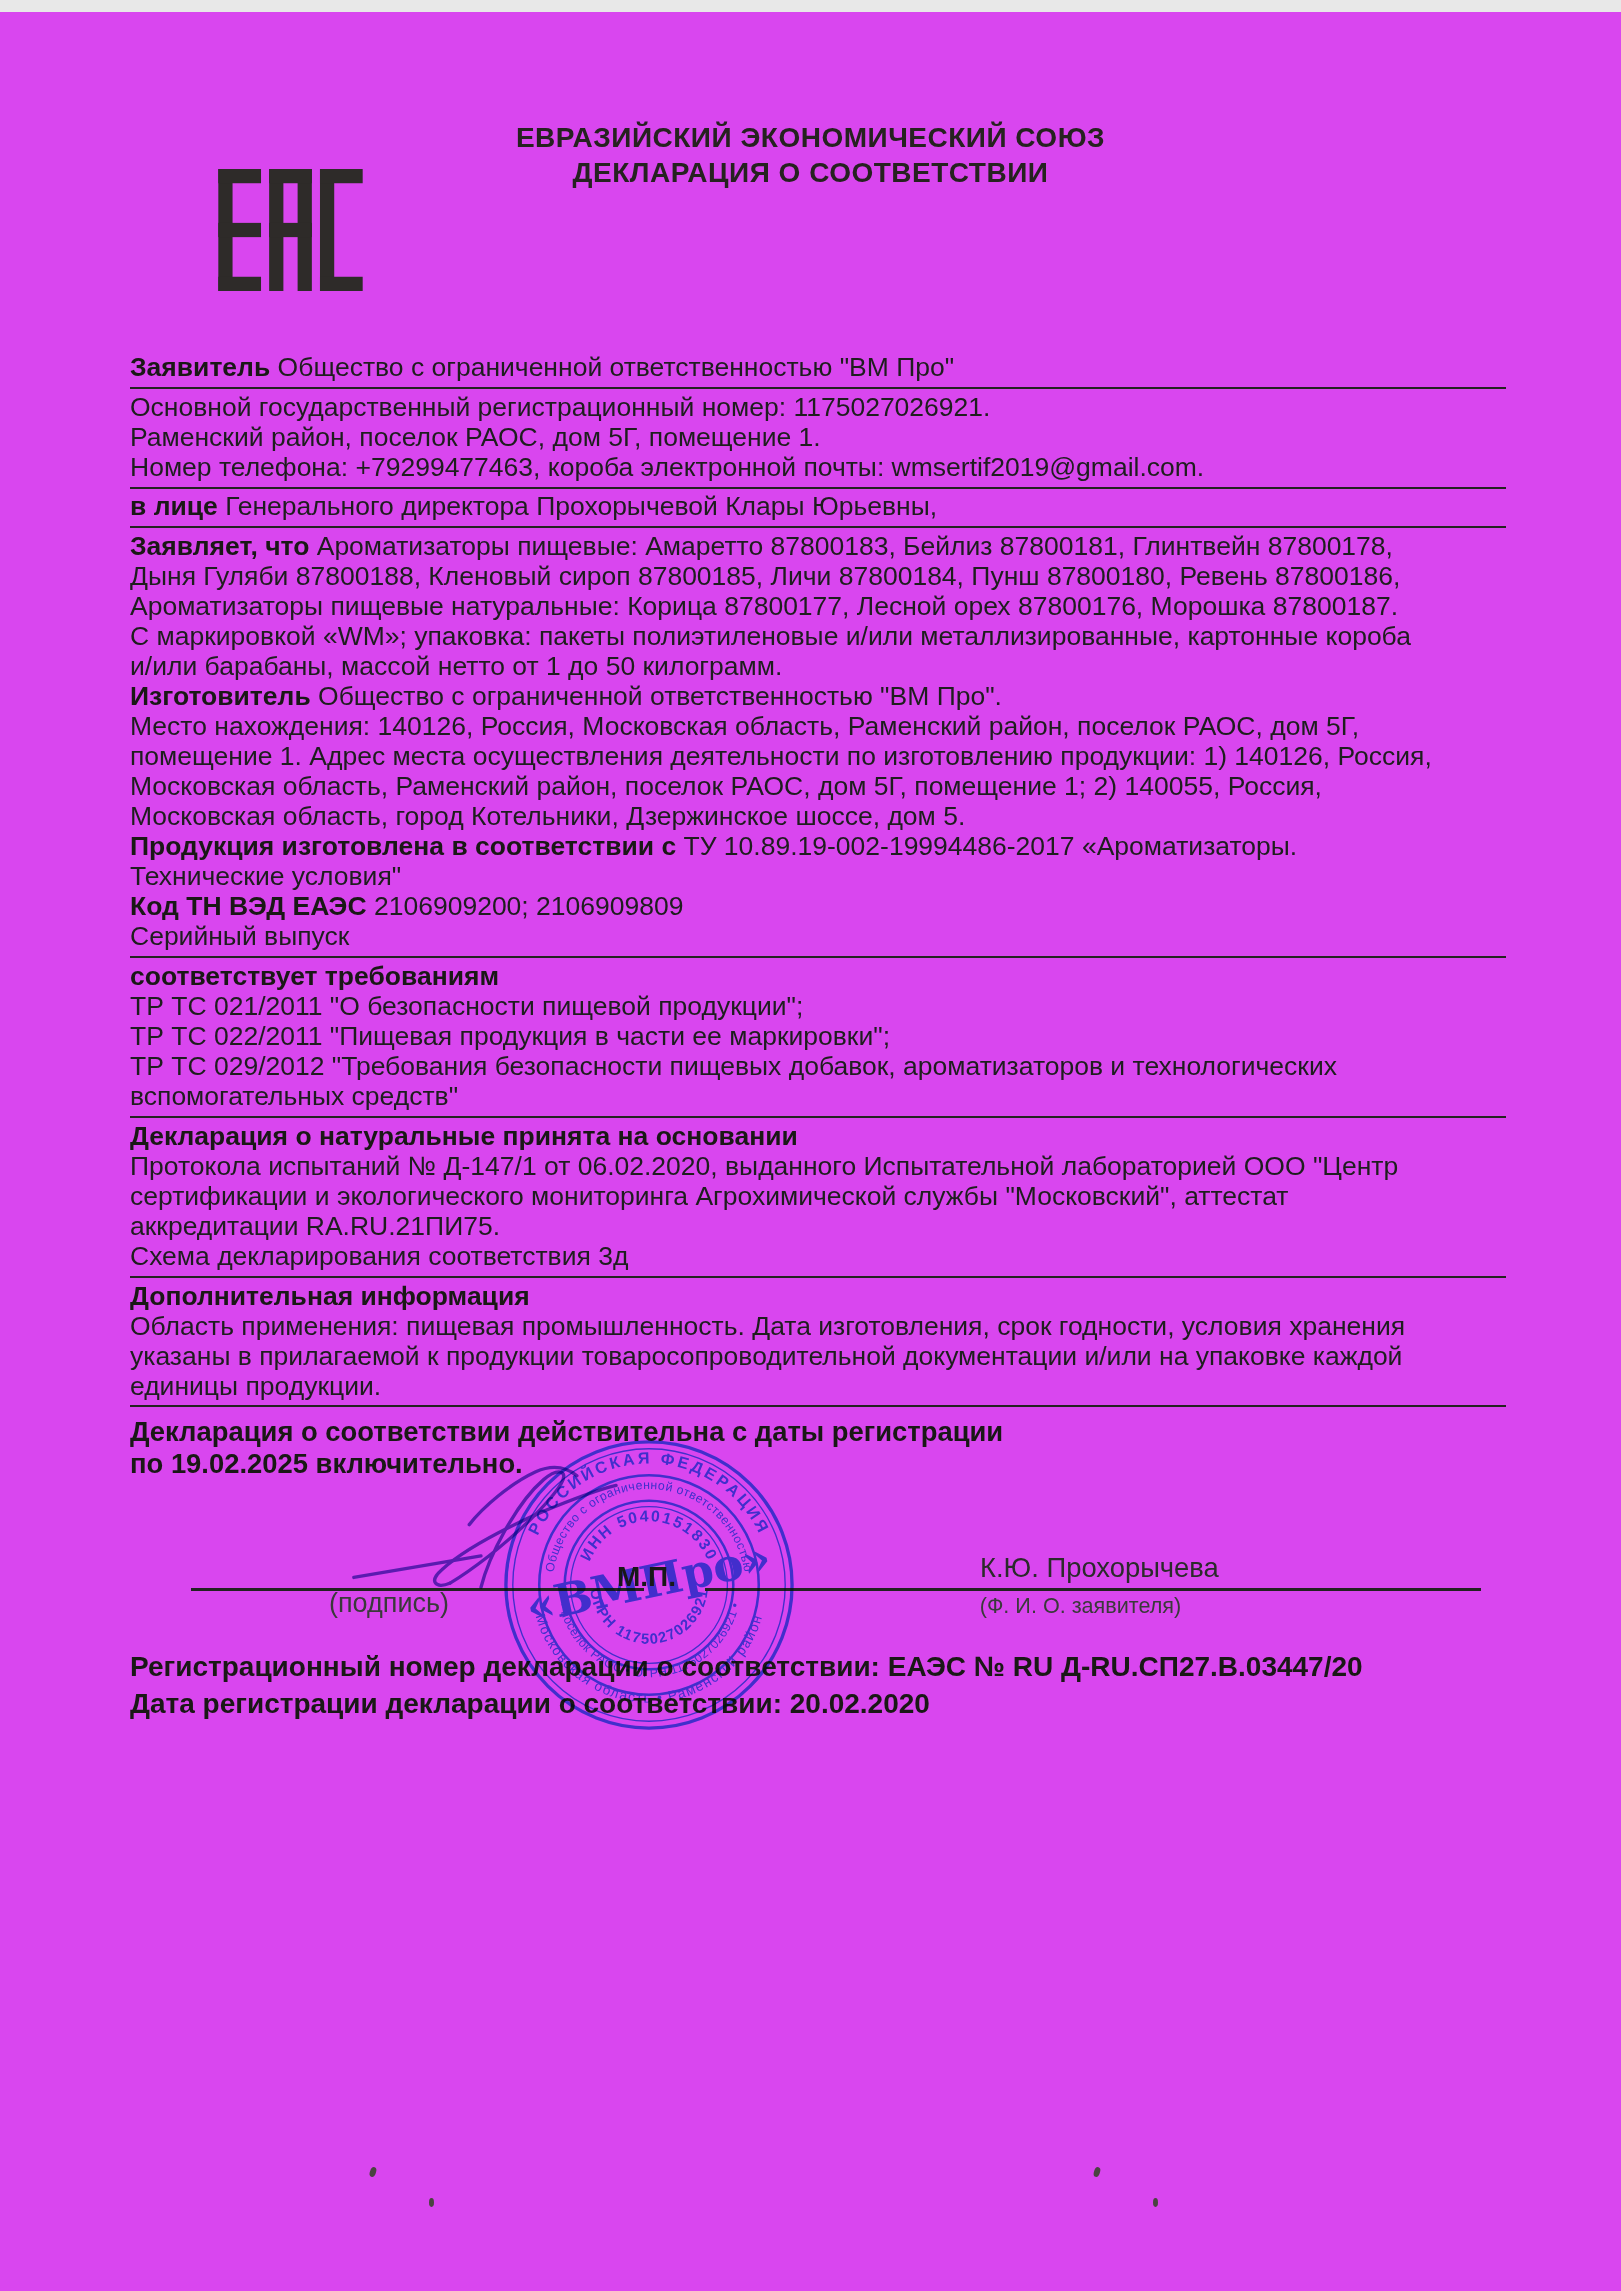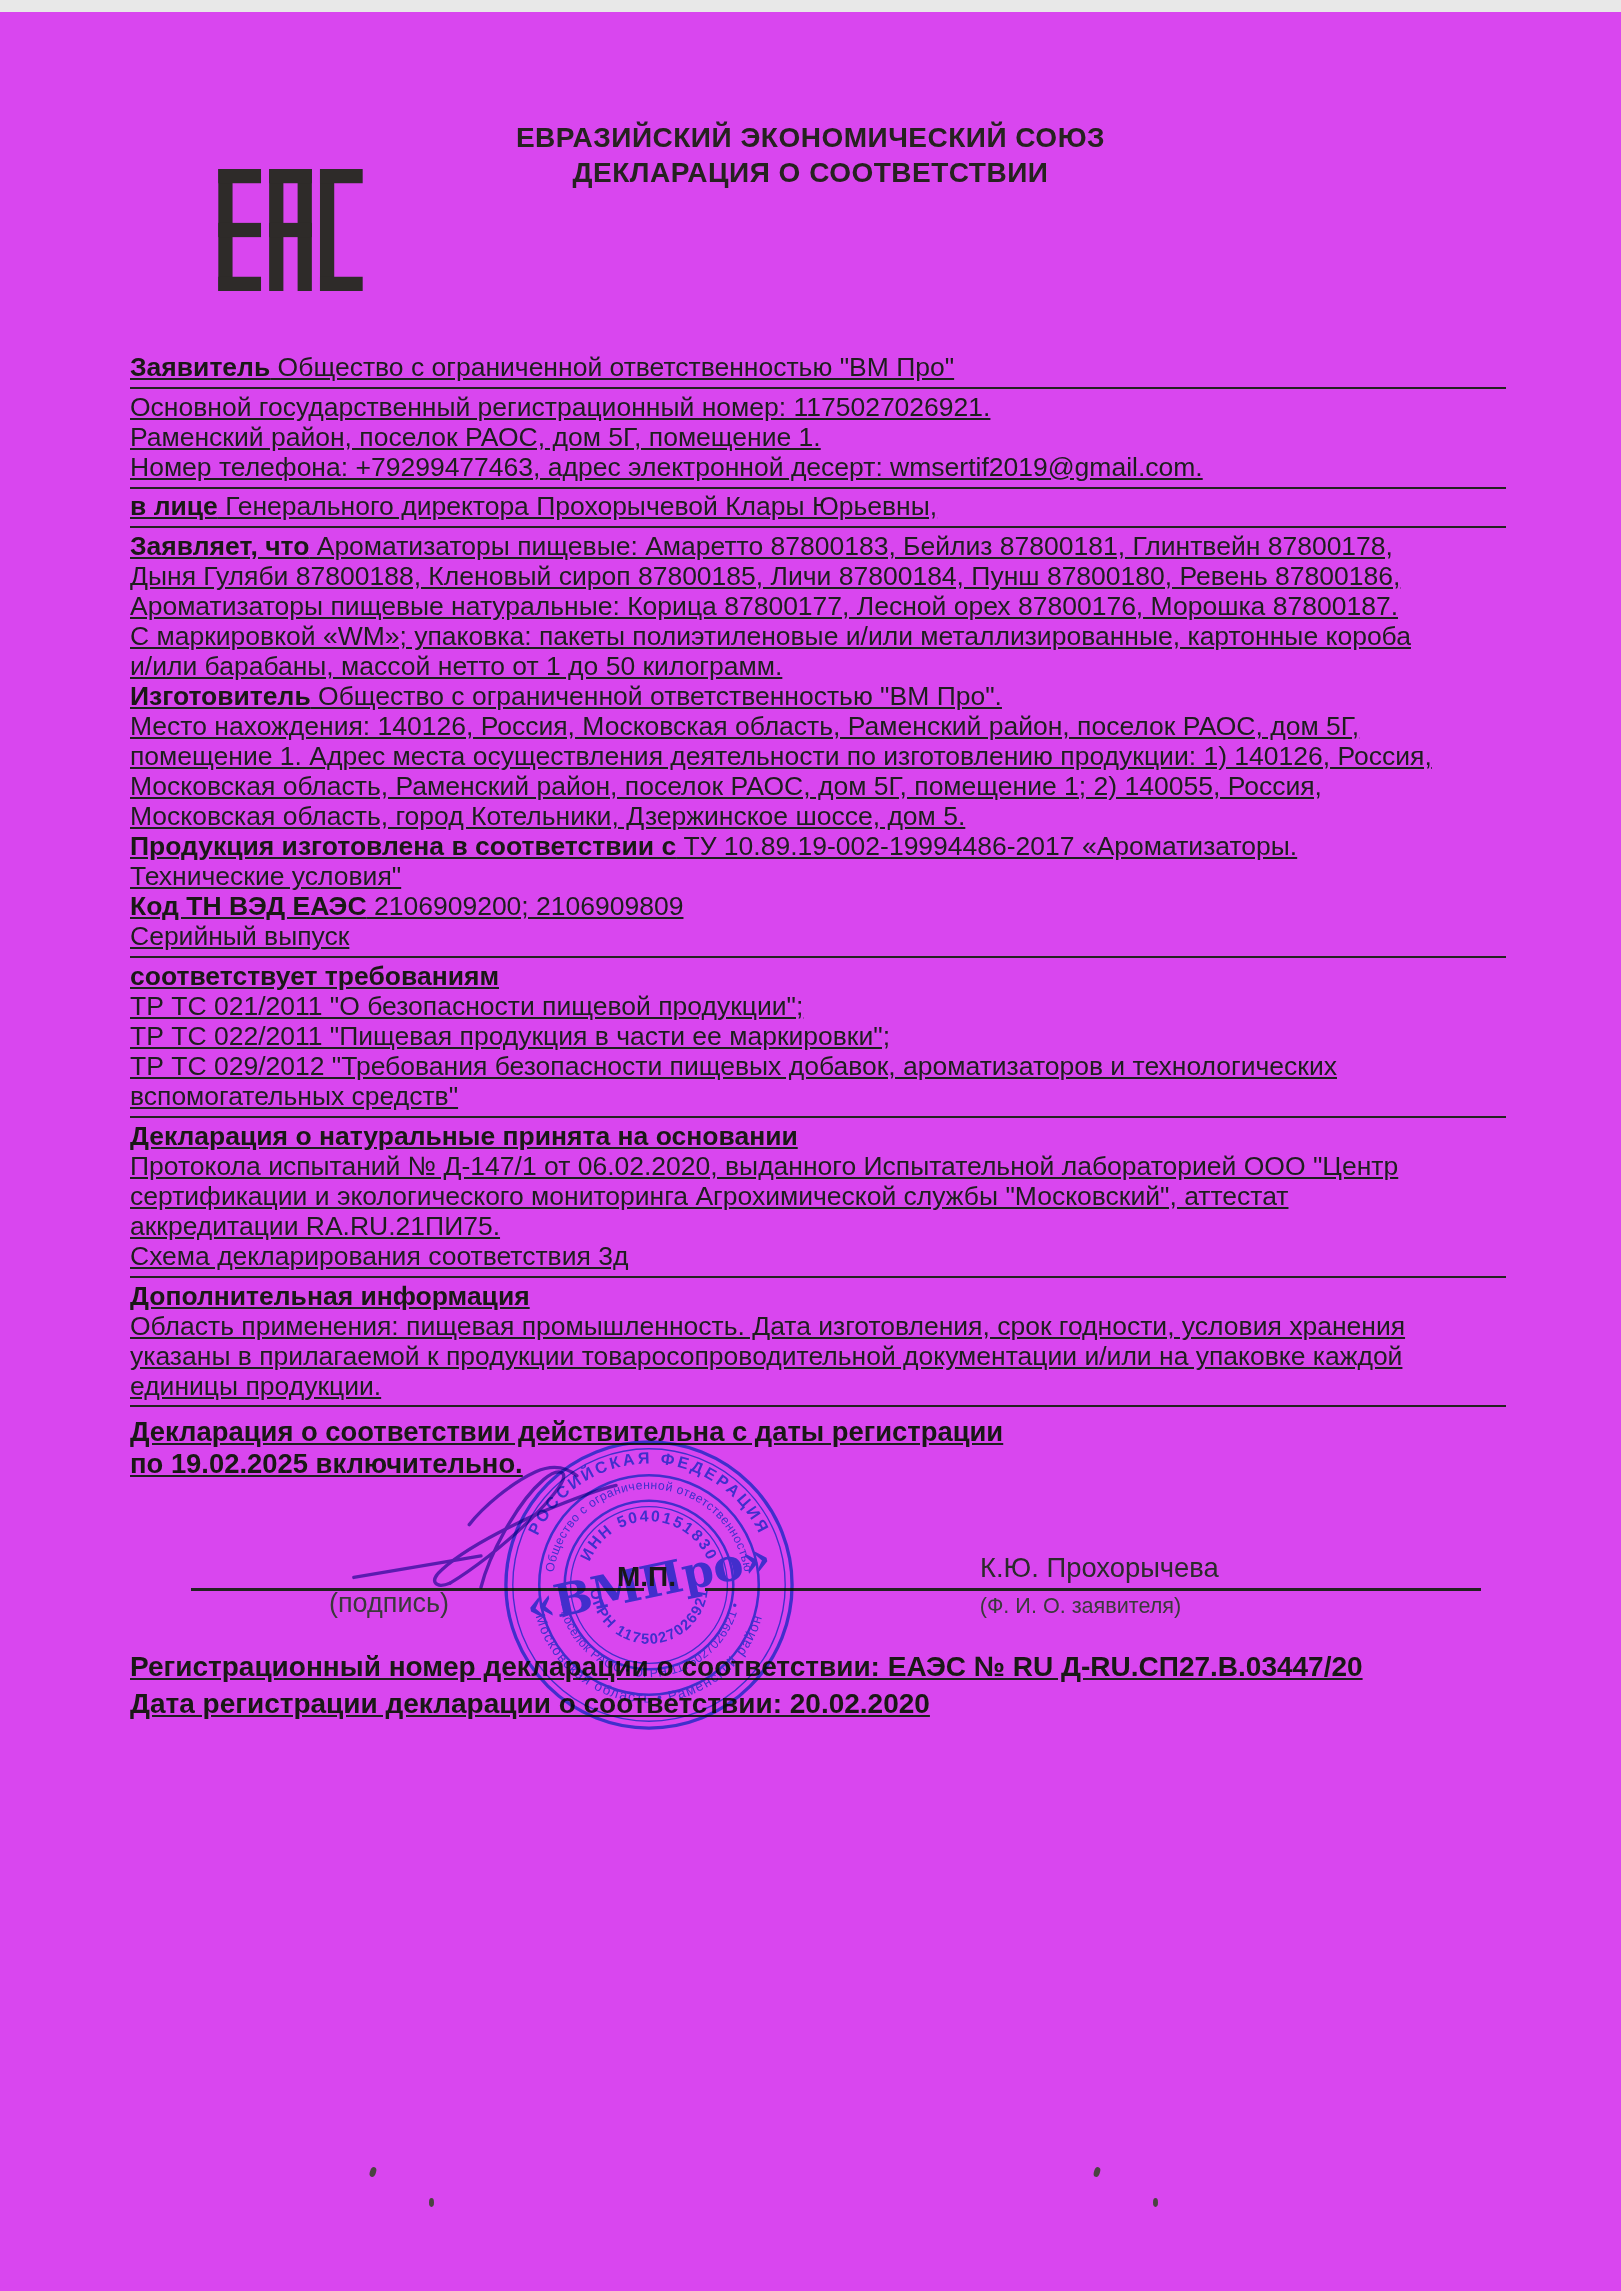--- a/index.html
+++ b/index.html
@@ -14,21 +14,21 @@
   }
   
   .eac-logo{position:absolute;left:218px;top:157px;}
   
   .doc-title{
     position:absolute;left:0;top:108px;width:100%;
     text-align:center;font-weight:700;font-size:28px;line-height:35px;
     color:#262220;letter-spacing:0.5px;
   }
   
-  .content{position:absolute;left:130px;top:337px;width:1376px;text-decoration:underline;}
+  .content{position:absolute;left:130px;top:337px;width:1376px;}
   .sec{padding:2.9px 0 4.9px 0;border-bottom:2.9px solid #242220;}
   .sec.nb{border-bottom:none;}
   .ln{font-size:26.5px;line-height:30px;white-space:nowrap;}
   .ln b{font-weight:700;color:#1a1816;}
   .bold-lines .ln{font-weight:700;font-size:27.4px;line-height:32px;color:#2a2624;}
   
   .bottom{position:relative;margin-top:5.9px;}
   .sigrow{position:relative;height:120px;margin-top:13.7px;}
   .sig-line{position:absolute;bottom:27.4px;border-bottom:3.4px solid #222;}
   .sig-line.left{left:61px;width:453px;}
@@ -91,21 +91,21 @@
 
   <div class="content">
 
     <div class="sec">
         <div class="ln"><b>Заявитель</b><span> Общество с ограниченной ответственностью "ВМ Про"</span></div>
       </div>
 
     <div class="sec">
         <div class="ln"><span>Основной государственный регистрационный номер: 1175027026921.</span></div>
         <div class="ln"><span>Раменский район, поселок  РАОС, дом 5Г, помещение 1.</span></div>
-        <div class="ln"><span>Номер телефона: +79299477463, адрес электронной десерт: wmsertif2019@gmail.com.</span></div>
+        <div class="ln"><span>Номер телефона: +79299477463, короба электронной почты: wmsertif2019@gmail.com.</span></div>
       </div>
 
     <div class="sec">
         <div class="ln"><b>в лице</b><span> Генерального директора Прохорычевой Клары Юрьевны,</span></div>
       </div>
 
     <div class="sec">
         <div class="ln"><b>Заявляет, что</b><span> Ароматизаторы пищевые: Амаретто 87800183, Бейлиз 87800181, Глинтвейн 87800178,</span></div>
         <div class="ln"><span>Дыня Гуляби 87800188, Кленовый сироп 87800185, Личи 87800184, Пунш 87800180, Ревень 87800186,</span></div>
         <div class="ln"><span>Ароматизаторы пищевые натуральные: Корица 87800177, Лесной орех 87800176, Морошка 87800187.</span></div>

